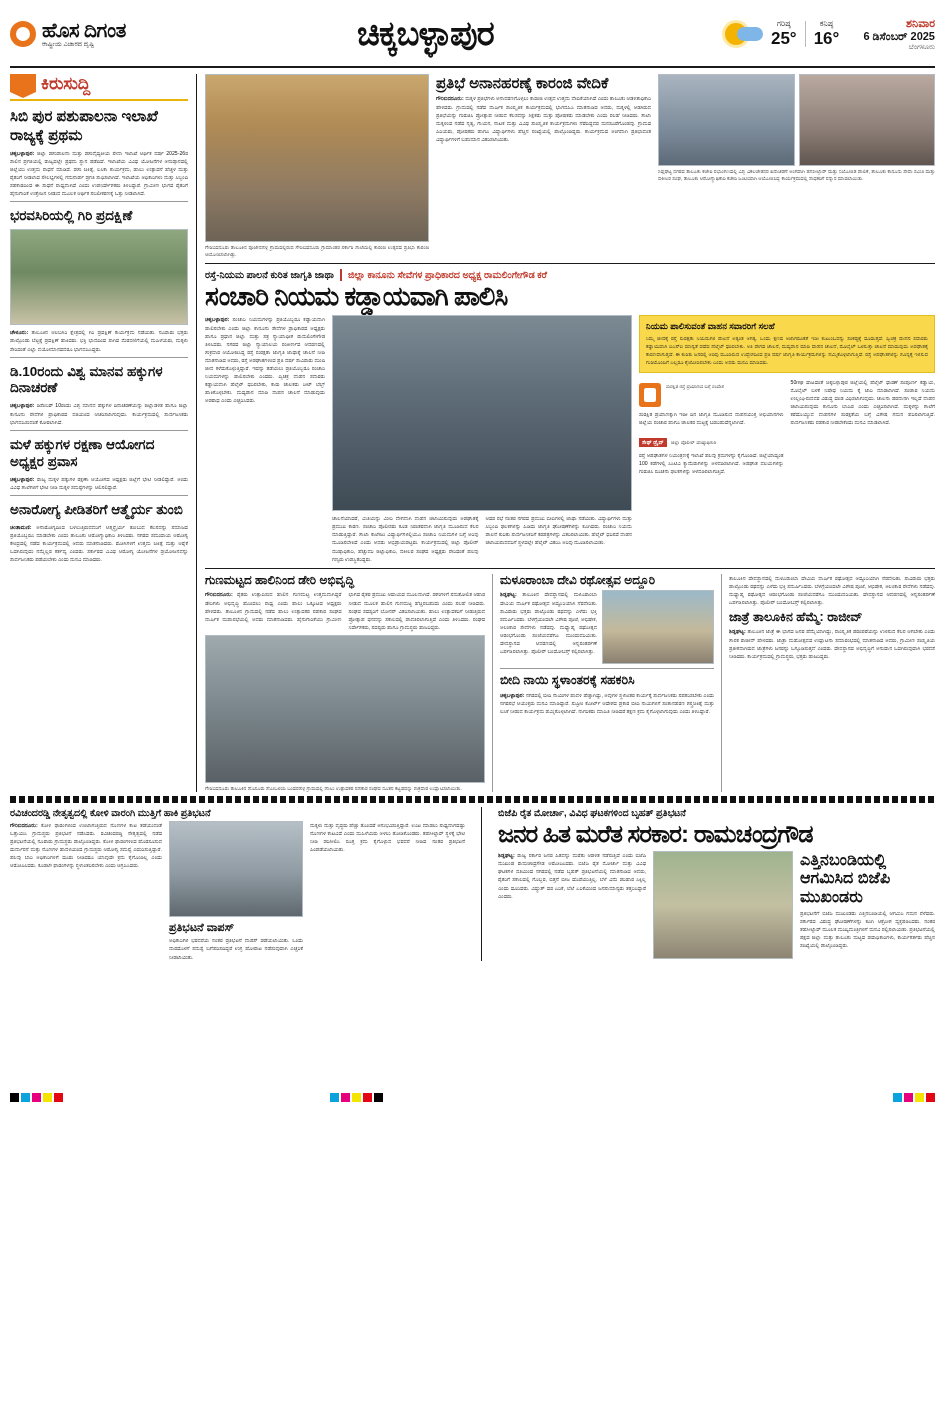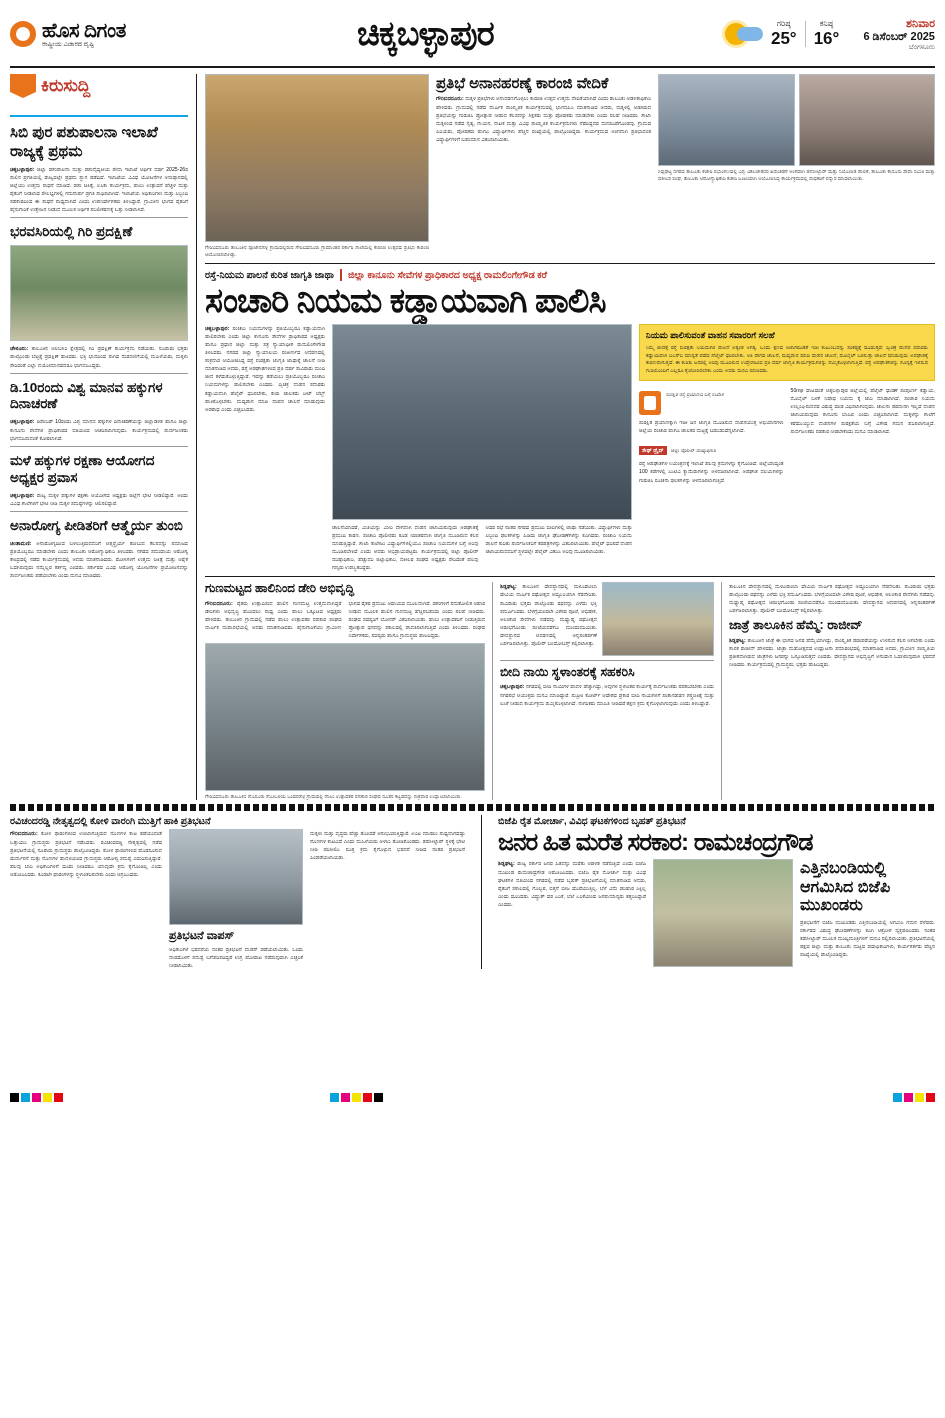--- a/index.html
+++ b/index.html
@@ -43,31 +43,31 @@
   .photo { background:#cfd6db; border:1px solid #b3bcc3; position:relative; overflow:hidden; }
   .photo .ph-grad { position:absolute; inset:0; }
   .caption { font-size:5px; line-height:1.4; color:#333; margin-top:2px; text-align:justify; }
 
   
   .main-grid { display:flex; gap:8px; }
   .vline { width:1px; background:#1b1b1b; }
 
   
   .rail { width:178px; flex:0 0 178px; }
-  .kiru-badge { display:flex; align-items:center; gap:5px; border-bottom:2px solid #0ea5e9; padding-bottom:17px; }
+  .kiru-badge { display:flex; align-items:flex-start; gap:5px; border-bottom:2px solid #eab308; padding-bottom:1px; }
   .kiru-icon { width:26px;height:24px;background:#e8731a;clip-path:polygon(0 0,100% 0,100% 75%,50% 100%,0 75%); }
   .kiru-text { font-size:17px; font-weight:bold; color:#c0392b; }
   .rail-head { font-size:15px; font-weight:bold; line-height:1.25; margin:6px 0 4px; color:#111; }
   .rail-head.sm { font-size:13.5px; }
 
   
   .kicker-row { display:flex; align-items:center; gap:6px; font-size:9.5px; font-weight:bold; color:#111; margin-bottom:2px;}
   .kicker-row .bar { width:2px; height:12px; background:#c0392b; }
   .kicker-row .red { color:#c0392b; }
-  .mega-head { font-size:34px; font-weight:bold; letter-spacing:-1px; line-height:1.05; margin:2px 0 5px; color:#111; }
+  .mega-head { font-size:26px; font-weight:bold; letter-spacing:-1px; line-height:1.05; margin:2px 0 5px; color:#111; }
   .sec-head { font-size:12px; font-weight:bold; line-height:1.15; color:#111; margin:0 0 3px; }
   .sec-head.mid { font-size:15px; }
   .sec-head.sm { font-size:12.5px; }
 
   .yellow-box { background:#f9d94b; border:1px solid #e0bf1f; padding:5px 6px; }
   .yellow-box h4 { margin:0 0 3px; font-size:8.5px; font-weight:bold; color:#111; }
   .yellow-box .body-text { font-size:5.1px; }
 
   .icon-note { display:flex; gap:5px; margin-top:5px; }
   .icon-note .ic { width:22px;height:24px;flex:0 0 22px;background:#e8731a;border-radius:3px;position:relative;}
@@ -276,20 +276,21 @@
           <div class="photo" style="height:148px;margin-top:4px;">
             <div class="ph-grad" style="background:linear-gradient(180deg,#9fa9ae 0%,#7e8a90 45%,#5a6166 100%);"></div>
           </div>
           <div class="caption">ಗೌರಿಬಿದನೂರು ತಾಲೂಕಿನ ಹೊಸೂರು ಹೋಬಳಿಯ ಬಂದರಹಳ್ಳಿ ಗ್ರಾಮದಲ್ಲಿ ಹಾಲು ಉತ್ಪಾದಕರ ಸಹಕಾರ ಸಂಘದ ನೂತನ ಕಟ್ಟಡವನ್ನು ಶುಕ್ರವಾರ ಉದ್ಘಾಟಿಸಲಾಯಿತು.</div>
         </div>
 
         <div class="vline" style="background:#999;"></div>
 
         <div style="width:214px;flex:0 0 214px;">
           <div>
+            <div class="sec-head">ಮಳೂರಾಂಬಾ ದೇವಿ ರಥೋತ್ಸವ ಅದ್ದೂರಿ</div>
             <div style="display:flex;gap:5px;">
               <div class="body-text" style="flex:1;">
                 <span class="dateline">ಶಿಡ್ಲಘಟ್ಟ:</span>
                 <span>ತಾಲೂಕಿನ ದೇವಸ್ಥಾನದಲ್ಲಿ ಮಳೂರಾಂಬಾ ದೇವಿಯ ವಾರ್ಷಿಕ ರಥೋತ್ಸವ ಅದ್ದೂರಿಯಾಗಿ ನೆರವೇರಿತು. ಸಾವಿರಾರು ಭಕ್ತರು ಪಾಲ್ಗೊಂಡು ರಥವನ್ನು ಎಳೆದು ಭಕ್ತಿ ಸಮರ್ಪಿಸಿದರು. ಬೆಳಗ್ಗೆಯಿಂದಲೇ ವಿಶೇಷ ಪೂಜೆ, ಅಭಿಷೇಕ, ಅಲಂಕಾರ ಸೇವೆಗಳು ನಡೆದವು. ಮಧ್ಯಾಹ್ನ ರಥೋತ್ಸವ ಆರಂಭಗೊಂಡು ಸಂಜೆಯವರೆಗೂ ಮುಂದುವರಿಯಿತು. ದೇವಸ್ಥಾನದ ಆವರಣದಲ್ಲಿ ಅನ್ನಸಂತರ್ಪಣೆ ಏರ್ಪಡಿಸಲಾಗಿತ್ತು. ಪೊಲೀಸ್ ಬಂದೋಬಸ್ತ್ ಕಲ್ಪಿಸಲಾಗಿತ್ತು.</span>
               </div>
               <div style="flex:0 0 112px;">
                 <div class="photo" style="height:74px;">
                   <div class="ph-grad" style="background:linear-gradient(180deg,#9cb9c9 0%,#c3b99a 55%,#8b8070 100%);"></div>
                 </div>
               </div>

